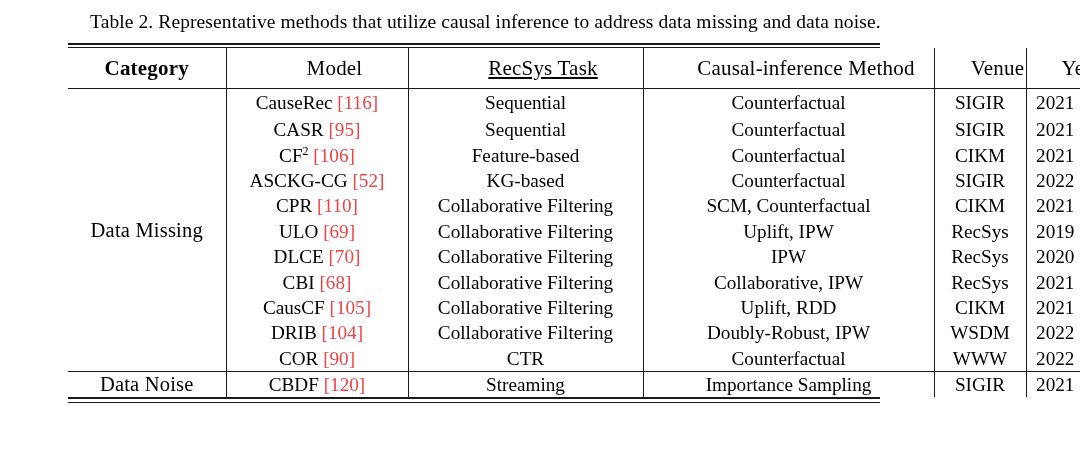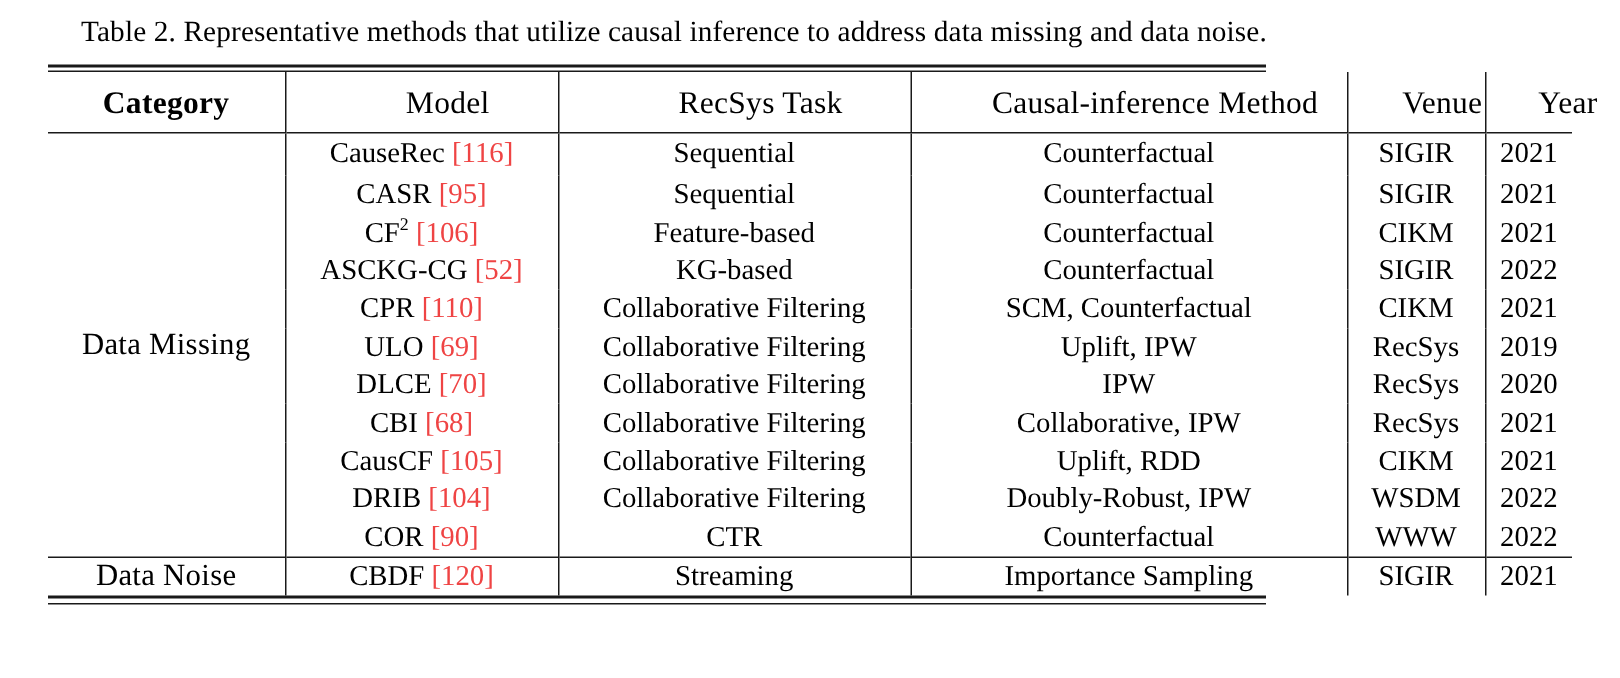--- a/index.html
+++ b/index.html
@@ -15,20 +15,21 @@
     overflow: hidden;
   }
 
   .page {
     position: relative;
     width: 876px;
     height: 452px;
     box-sizing: border-box;
     padding: 0 32px;
     background: #ffffff;
+    margin-left: 36px;
   }
 
   
   .caption {
     font-size: 19.5px;
     line-height: 1;
     padding: 12px 0 11px 22px;
     letter-spacing: 0.1px;
     white-space: nowrap;
   }
@@ -121,21 +122,21 @@
         <col class="c-model">
         <col class="c-task">
       <col class="c-meth">
         <col class="c-venue">
         <col class="c-year">
     </colgroup>
     <thead>
       <tr>
         <th style="border-bottom: 1.3px solid rgb(26, 26, 26); font-weight: bold;">Category</th>
         <th class="hsep" style="border-bottom: 1.3px solid rgb(26, 26, 26);">Model</th>
-        <th class="hsep" style="border-bottom: 1.3px solid rgb(26, 26, 26);">RecSys Task</th>
+        <th class="hsep" style="border-bottom: 1.3px solid rgb(26, 26, 26); text-decoration: underline;">RecSys Task</th>
         <th class="hsep" style="border-bottom: 1.3px solid rgb(26, 26, 26);">Causal-inference Method</th>
         <th class="hsep" style="border-bottom: 1.3px solid rgb(26, 26, 26);">Venue</th>
         <th class="hsep" style="border-bottom: 1.3px solid rgb(26, 26, 26);">Year</th>
       </tr>
     </thead>
     <tbody id="tbody">
         <tr>
           <td class="catcell" rowspan="11">Data Missing</td>
           <td class="vsep"><span>CauseRec</span> <span class="cite">[116]</span></td>
           <td class="vsep">Sequential</td>

